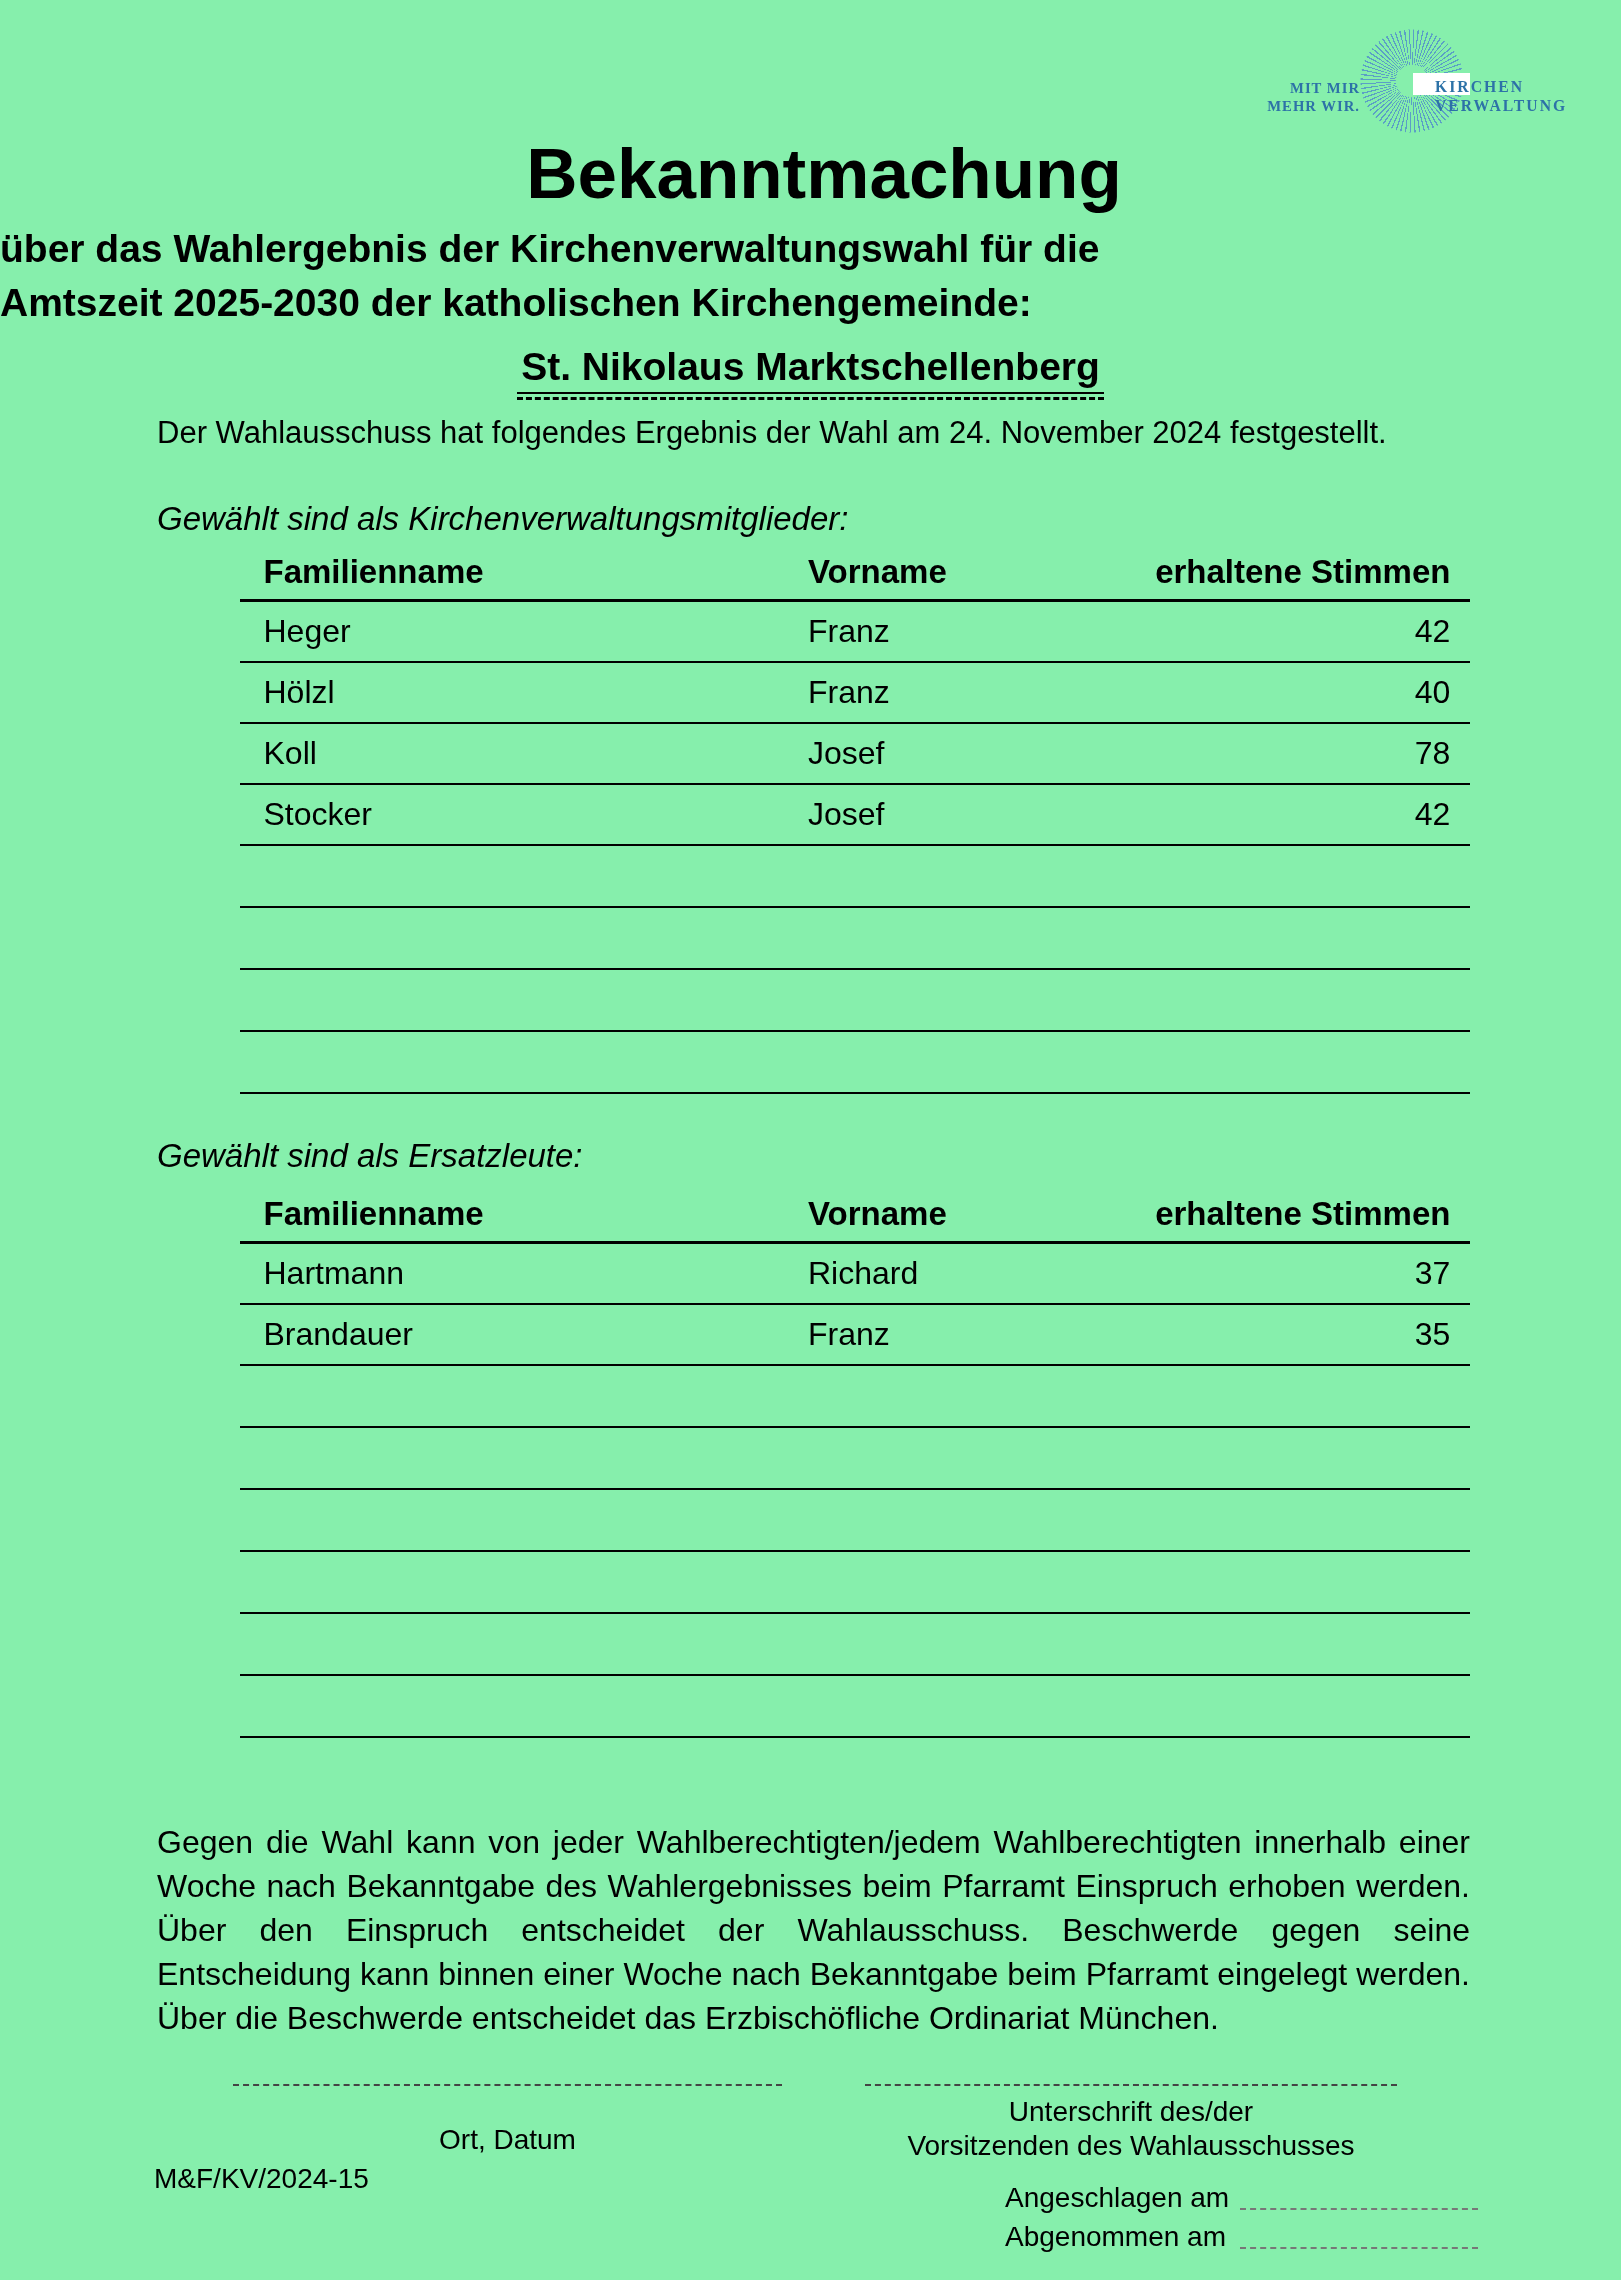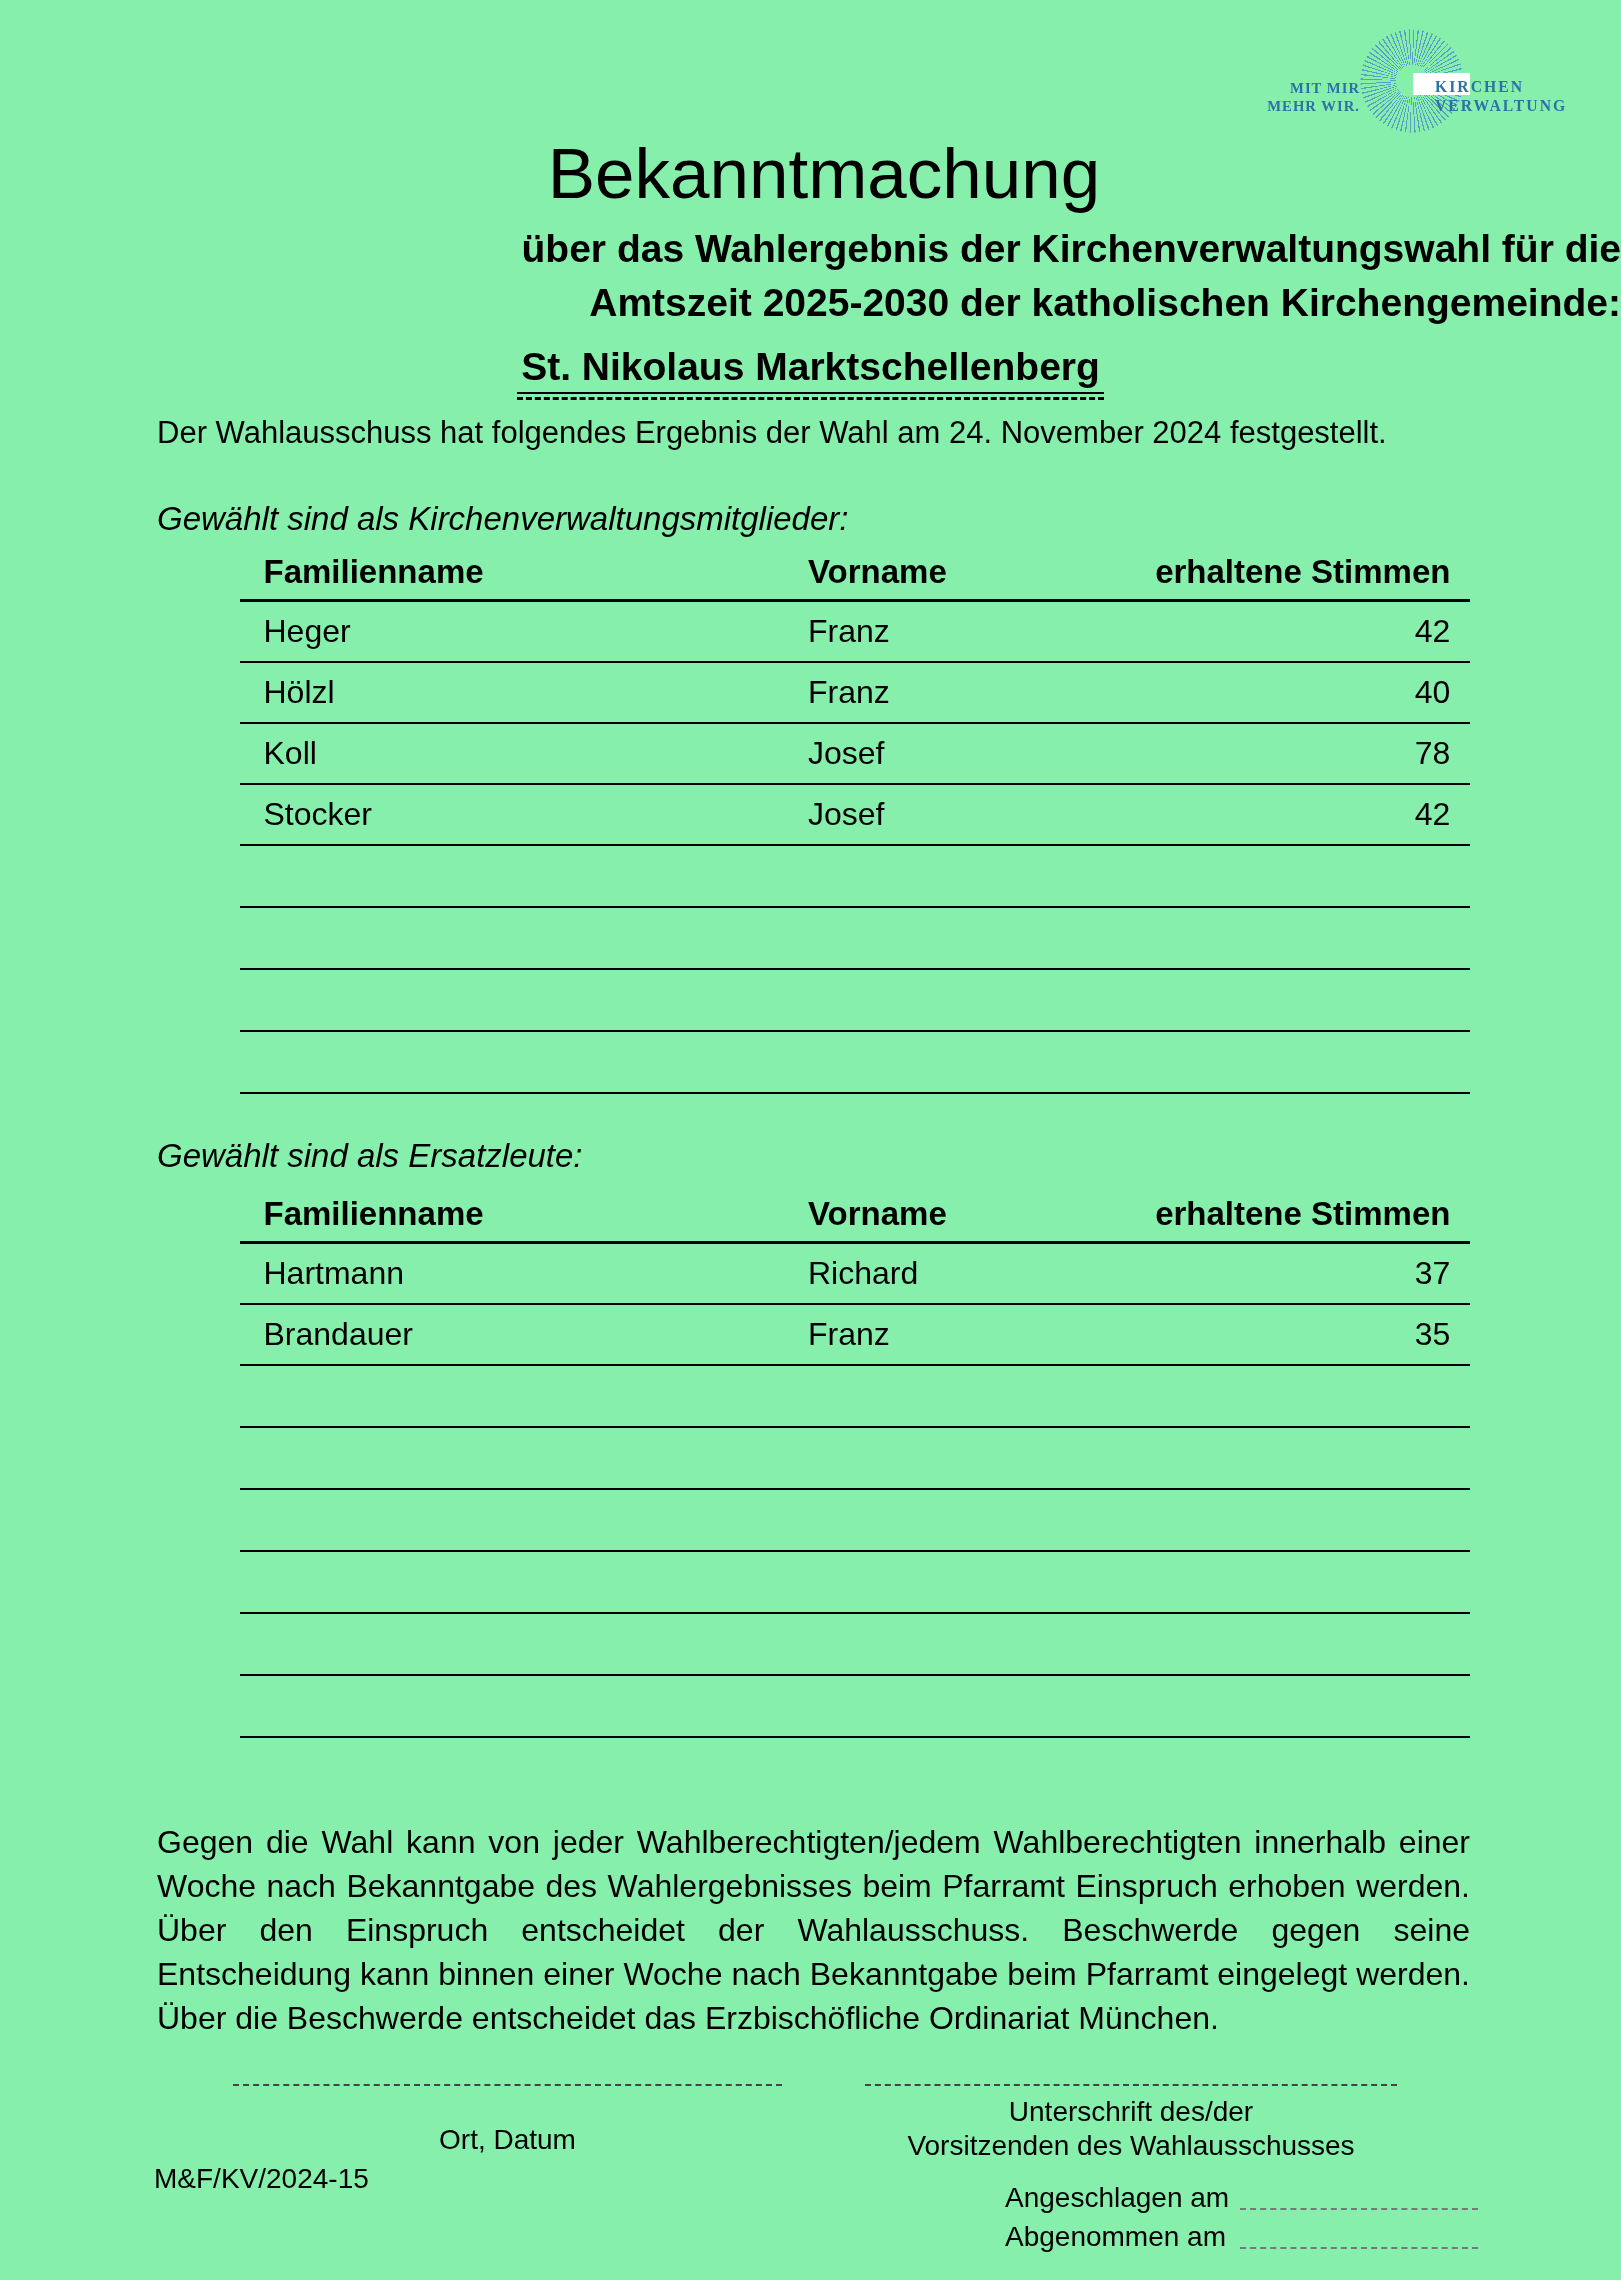--- a/index.html
+++ b/index.html
@@ -22,22 +22,22 @@
   .logo-text{
     font-family:"Liberation Serif","DejaVu Serif",serif;
     font-weight:bold; color:var(--accent,#2d72a7);
   }
   .logo-tagline{ left:1233px; top:80px; width:127px; text-align:right;
     font-size:14.7px; line-height:17.6px; letter-spacing:1px; }
   .logo-brand{ left:1435px; top:78px; font-size:15.7px; line-height:18.6px; letter-spacing:2px; }
 
   
   .doc-title{ left:0; right:0; top:135px; text-align:center;
-    font-size:71px; font-weight:normal; line-height:78px;margin-left:27px; }
-  .doc-subtitle{ left:0; right:0; top:222px; text-align:right;
+    font-size:71px; font-weight:bold; line-height:78px;margin-left:27px; }
+  .doc-subtitle{ left:0; right:0; top:222px; text-align:left;
     font-size:39px; font-weight:bold; line-height:54px; }
   .parish-wrap{ left:0; right:0; top:327px; text-align:center; }
   .parish-inline{ display:inline-block;margin-top:16px; }
   .parish-text{ font-size:39px; font-weight:bold; line-height:47px;
     border-bottom:2.9px solid #000; padding:0 3.9px 2px 3.9px; }
   .parish-dots{ height:0; border-top:3.9px dashed #000; margin-top:2.9px; }
 
   .intro{ left:157px; width:1313px; top:415px; font-size:31px; white-space:nowrap; }
 
   .sec-heading{ font-size:33px; font-style:italic; }

